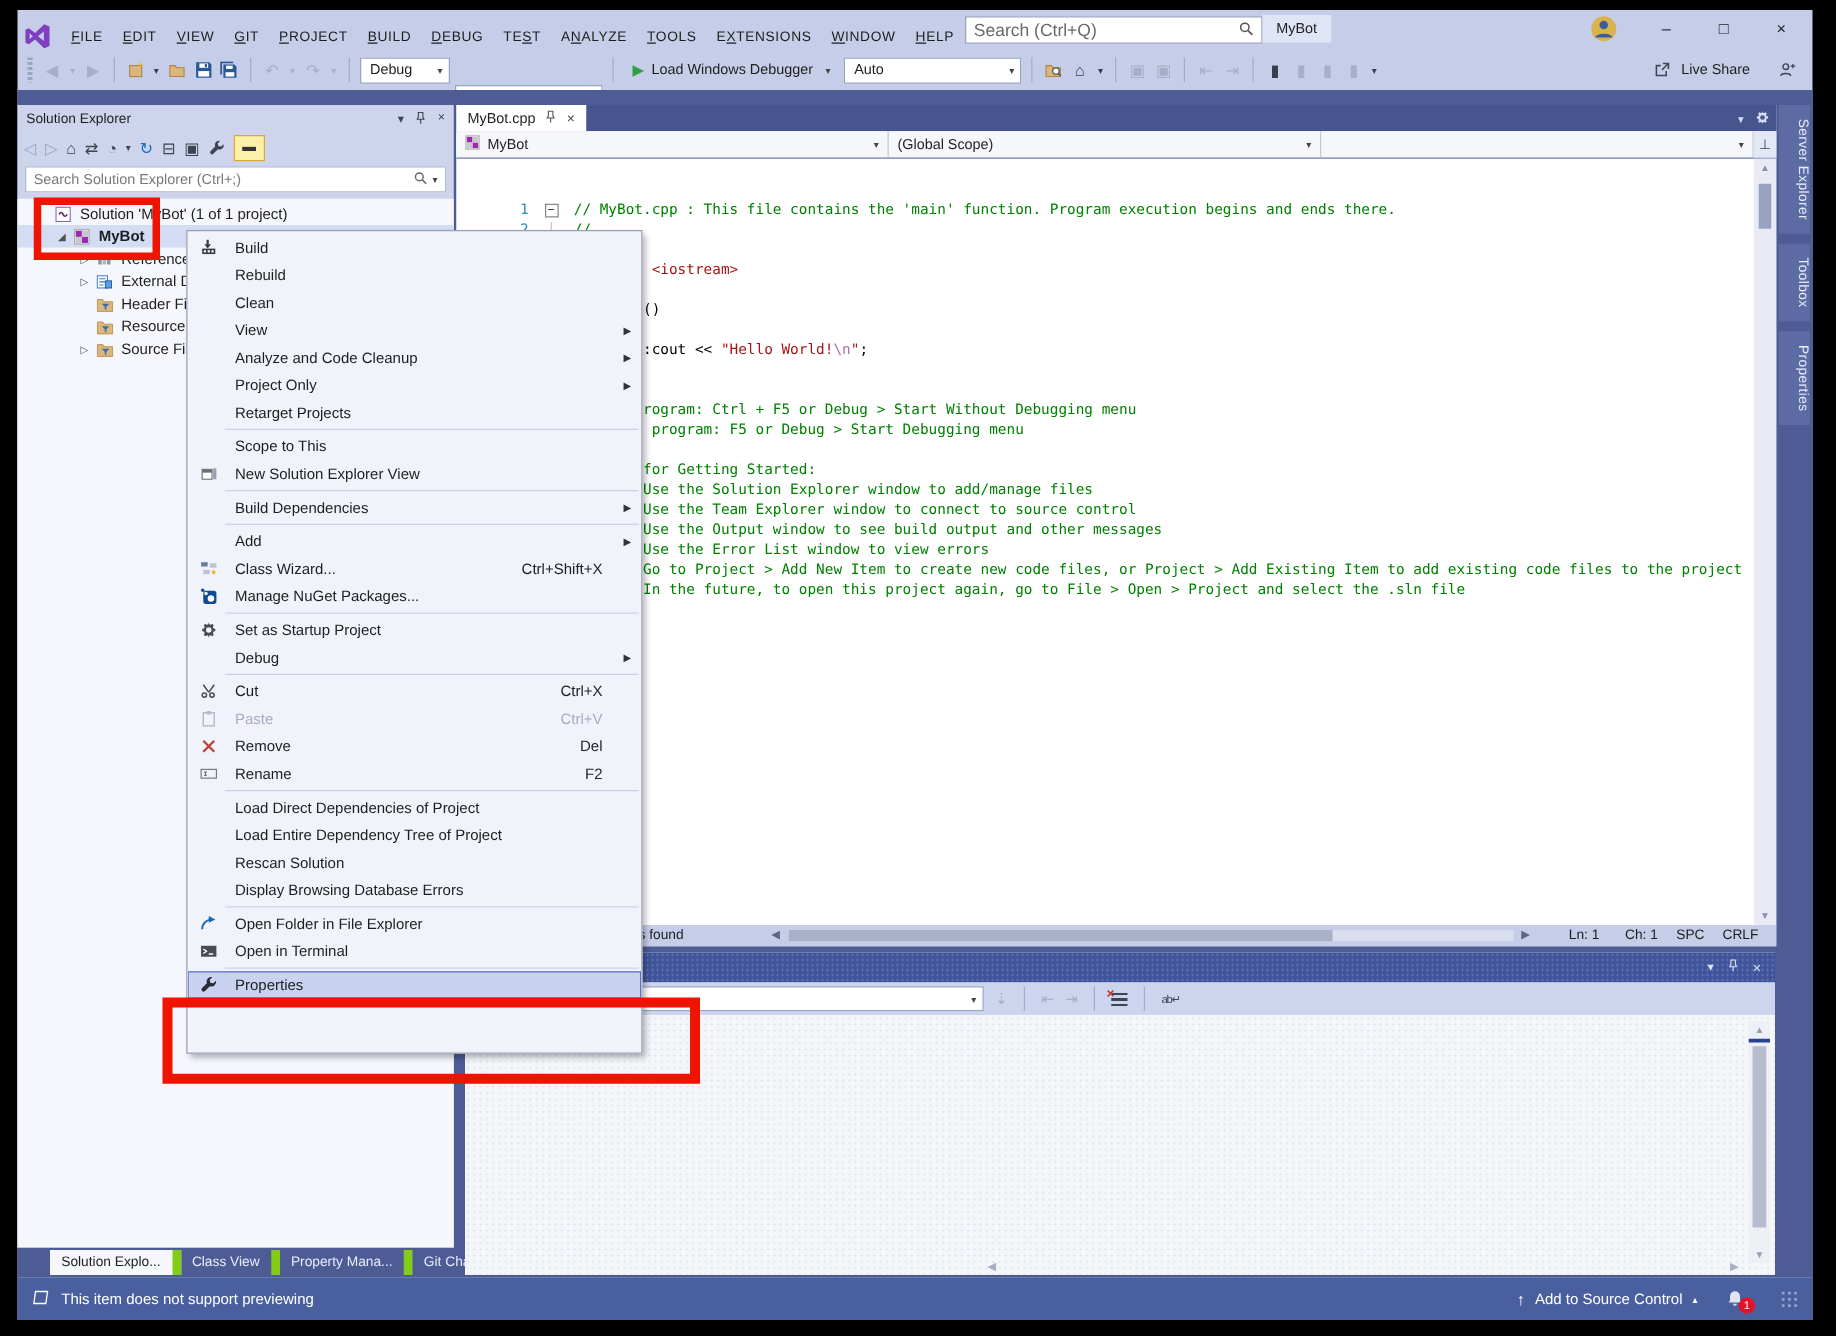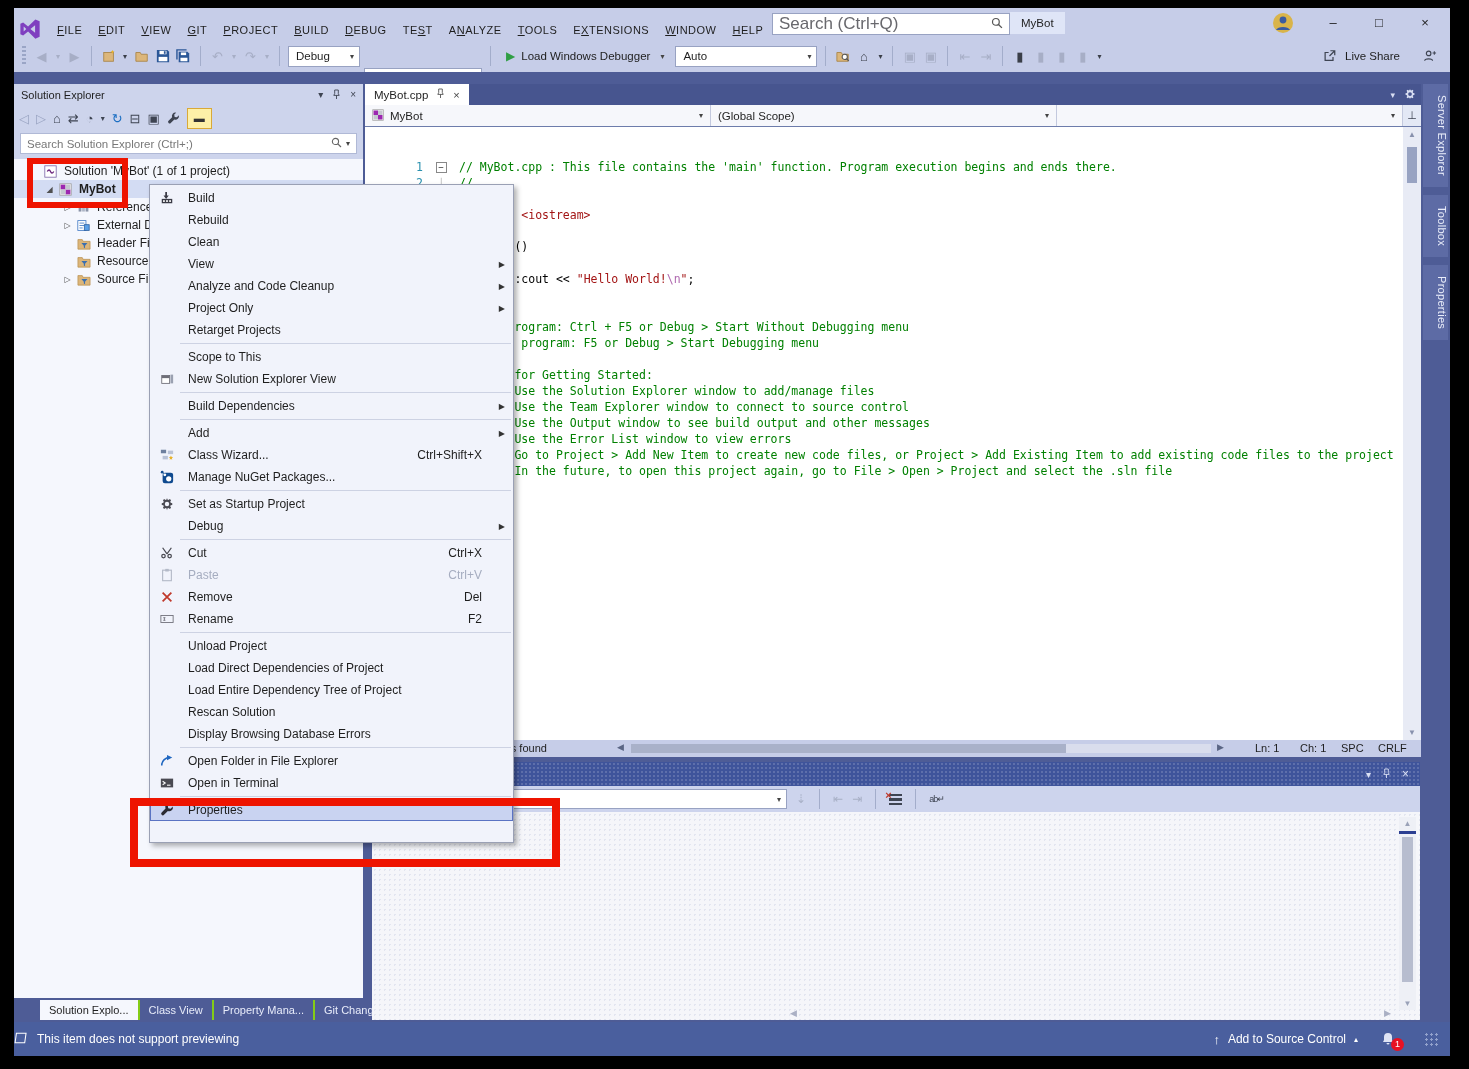--- a/index.html
+++ b/index.html
@@ -6,21 +6,21 @@
   body{width:1469px;height:1069px;position:relative;font-family:"Liberation Sans",sans-serif;overflow:hidden;}
   .screen{position:absolute;inset:0;}
   .win{position:absolute;left:14px;top:8px;width:1436px;height:1048px;background:#c6cde8;}
 
   
   .titlebar{position:absolute;left:0;top:0;right:0;height:32px;display:flex;align-items:flex-end;}
   .vslogo{margin-left:5px;display:flex;}
   .menubar{display:flex;margin-left:8px;}
   .menu-item{font-size:11px;letter-spacing:.5px;padding:4px 8px;color:#1e1e1e;cursor:default;}
   .menu-item .mn{text-decoration:underline;}
-  .searchbox{position:absolute;left:758px;top:5px;width:224px;height:20px;background:#fff;border:1px solid #98a2c2;display:flex;align-items:center;padding:0 6px;font-size:17px;color:#68686d;}
+  .searchbox{position:absolute;left:758px;top:5px;width:224px;height:20px;background:#fff;border:1px solid #98a2c2;display:flex;align-items:center;padding:0 6px;font-size:14px;color:#68686d;}
   .searchbox .ph{flex:1;}
   .solbadge{position:absolute;left:996px;top:4px;height:22px;padding:0 11px;background:#dfe5f7;font-size:11.5px;line-height:22px;color:#1e1e1e;}
   .avatar{position:absolute;left:1258px;top:4px;width:22px;height:22px;}
   .winbtns{position:absolute;right:2px;top:0;display:flex;}
   .wb{width:46px;height:29px;text-align:center;line-height:29px;font-size:13px;color:#1e1e1e;}
 
   
   .toolbar{position:absolute;left:0;top:32px;right:0;height:32px;display:flex;align-items:center;padding-left:5px;gap:4px;font-size:11.5px;color:#1e1e1e;}
   .grip2{width:4px;height:20px;background:repeating-linear-gradient(180deg,#9aa5c6 0 2px,transparent 2px 4px);margin:0 3px;}
   .tbi{min-width:17px;text-align:center;color:#3a3e48;font-size:13px;display:inline-flex;justify-content:center;align-items:center;}
@@ -52,21 +52,21 @@
   .sxtree{flex:1;background:#f5f7fd;font-size:12px;color:#1e1e1e;padding-top:3px;overflow:hidden;}
   .trow{height:18px;display:flex;align-items:center;white-space:nowrap;}
   .trow.sel{background:#d3dcf3;}
   .trow .arr{width:15px;font-size:8px;color:#505050;text-align:center;flex:none;}
   .trow .tic{width:17px;flex:none;display:flex;justify-content:center;align-items:center;}
   .trow .lbl{margin-left:5px;}
   .trow.b .lbl{font-weight:bold;}
 
   
   .doctabs{position:absolute;left:0;top:928px;width:352px;height:20px;display:flex;}
-  .dtab{font-size:11px;padding:0 9px;line-height:20px;color:#e8ecfa;border-right:2px solid #84cc16;white-space:nowrap;}
+  .dtab{font-size:11px;padding:0 9px;line-height:20px;color:#e8ecfa;border-right:7px solid #84cc16;white-space:nowrap;}
   .dtab.active{background:#f5f7fd;color:#1e1e1e;}
   .dtab:first-child{margin-left:26px;}
 
   
   .editor{position:absolute;left:351px;top:12px;width:1056px;height:673px;background:#fff;}
   .tabstrip{position:absolute;left:0;top:0;right:0;height:21px;background:#47558f;}
   .etab{position:absolute;left:0;top:0;height:21px;background:#fff;display:flex;align-items:center;padding:0 9px;font-size:11.5px;color:#1e1e1e;gap:8px;}
   .etab .tclose{font-size:11px;color:#444;}
   .tsricons{position:absolute;right:5px;top:0;height:21px;display:flex;align-items:center;gap:9px;color:#d8def2;font-size:9px;}
   .navbar{position:absolute;left:0;top:21px;right:0;height:22px;background:#f6f7fb;border-bottom:1px solid #6d7cab;display:flex;box-sizing:border-box;}
@@ -108,21 +108,21 @@
   .bluebar{position:absolute;top:14px;left:0;right:0;height:3px;background:#2c3f92;}
   .bpv-th{position:absolute;left:3px;right:3px;top:20px;height:145px;background:#b7bdcf;}
   .bph{position:absolute;bottom:2px;font-size:9px;color:#aab0c4;}
   .bph.l{left:418px;} .bph.r{left:1012px;}
 
   
   .vtabs{position:absolute;left:1407px;top:0;bottom:0;width:29px;display:flex;flex-direction:column;align-items:center;padding-top:12px;gap:8px;}
   .vtab{writing-mode:vertical-rl;font-size:11px;color:#e9edfa;background:#5d6ba5;padding:11px 0;width:25px;text-align:center;letter-spacing:.3px;white-space:nowrap;}
 
   
-  .statusbar{position:absolute;left:0;bottom:0;right:0;height:34px;background:#4a5f9e;display:flex;align-items:center;color:#fff;font-size:12px;box-sizing:border-box;}
+  .statusbar{position:absolute;left:0;bottom:0;right:0;height:34px;background:#4a5f9e;display:flex;align-items:center;color:#fff;font-size:12px;padding-left:12px;box-sizing:border-box;}
   .smsg{margin-left:9px;}
   .sright{margin-left:auto;display:flex;align-items:center;gap:8px;padding-right:12px;}
   .uparr{font-size:13px;}
   .smalltri{font-size:8px;}
   .bell{position:relative;display:inline-flex;margin-left:14px;}
   .badge{position:absolute;right:-8px;bottom:-4px;background:#e81123;color:#fff;border-radius:50%;width:13px;height:13px;font-size:9px;line-height:13px;text-align:center;}
   .grip{width:14px;height:14px;margin-left:20px;background:radial-gradient(#93a2cc 1.2px,transparent 1.4px);background-size:5px 5px;}
 
   
   .ctxmenu{position:absolute;left:149px;top:184px;width:365px;height:659px;background:#f1f3fb;border:1px solid #9aa0b4;box-shadow:3px 3px 5px rgba(0,0,0,.3);padding-top:2px;box-sizing:border-box;z-index:100;}
@@ -678,24 +678,20 @@
             <rect x="1" y="4" width="14" height="8" fill="none" stroke="#6e6e78"></rect>
             <path d="M5 6.5v3M3.8 6.5h2.4M3.8 9.5h2.4" stroke="#6e6e78"></path>
           </svg>
         </span>
         <span class="lb">Rename</span>
         <span class="sc">F2</span>
       </div>
       <div class="msep"></div>
       <div class="mi">
         <span class="ic"></span>
-        <span class="lb">Unload Project</span>
-      </div>
-      <div class="mi">
-        <span class="ic"></span>
         <span class="lb">Load Direct Dependencies of Project</span>
       </div>
       <div class="mi">
         <span class="ic"></span>
         <span class="lb">Load Entire Dependency Tree of Project</span>
       </div>
       <div class="mi">
         <span class="ic"></span>
         <span class="lb">Rescan Solution</span>
       </div>

